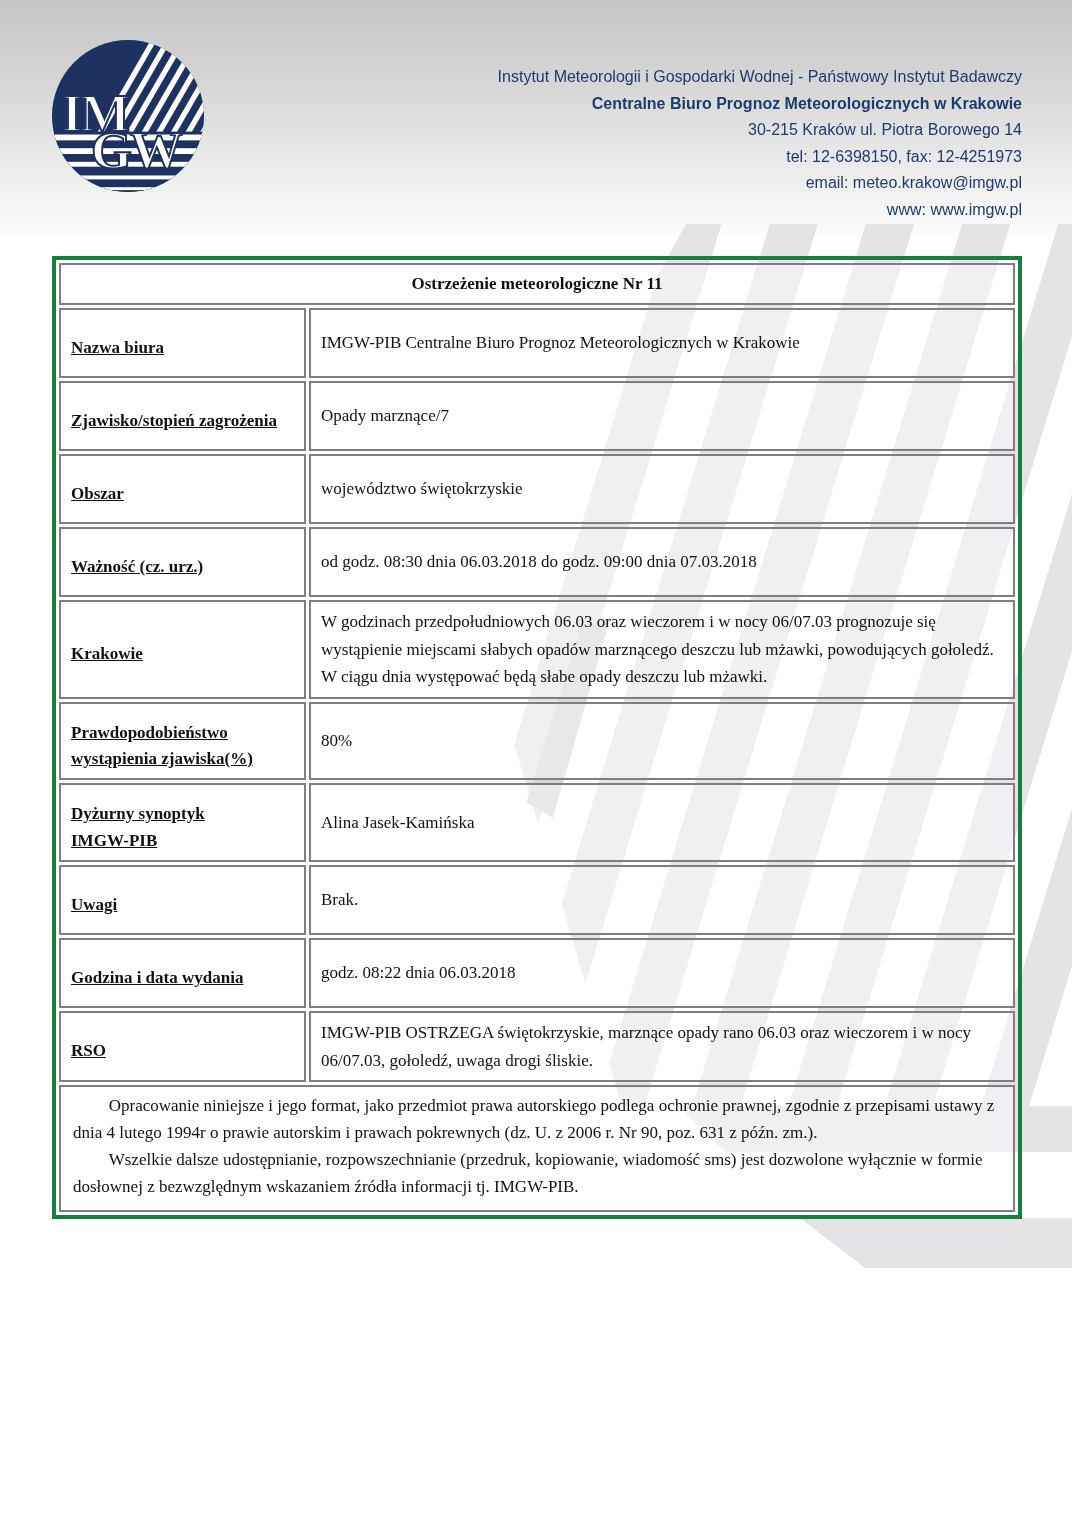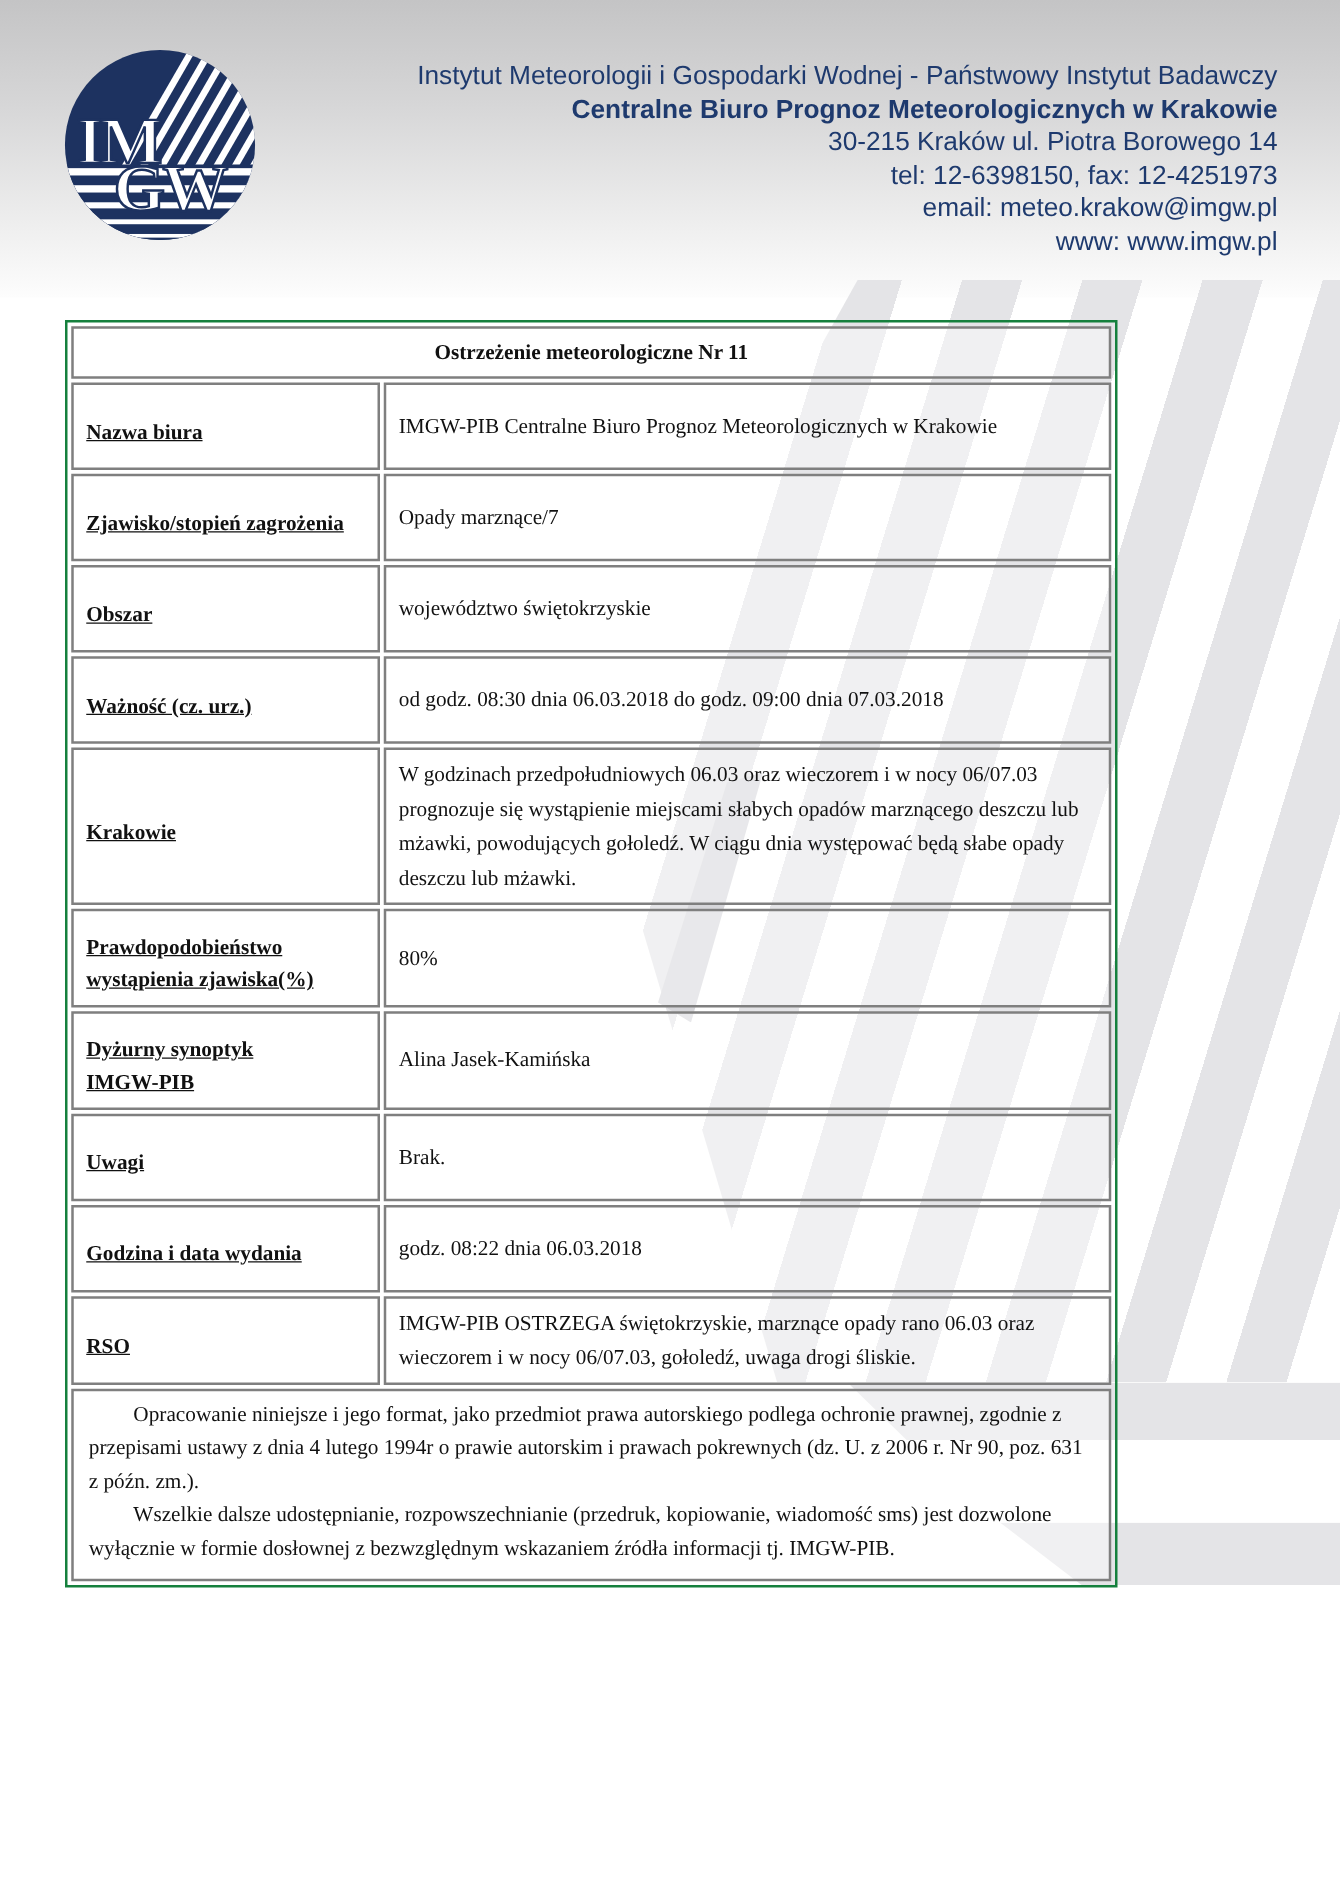--- a/index.html
+++ b/index.html
@@ -31,32 +31,32 @@
   .bg-band2{
     position:absolute;top:1218px;left:800px;width:272px;height:50px;
     background:#e4e4e7;
     clip-path:polygon(0% 0%,100% 0%,100% 100%,24% 100%);
   }
   
   .content{position:absolute;top:0;left:0;width:1072px;height:1516px;z-index:1;}
   
   .logo{position:absolute;top:38px;left:50px;width:156px;height:156px;}
   .org-block{
-    position:absolute;top:48px;right:50px;width:720px;
+    position:absolute;top:64px;right:50px;width:720px;
     text-align:right;
     font-family:"Liberation Sans", sans-serif;
-    font-size:21px;line-height:26.5px;color:#1e3a6e;
+    font-size:16px;line-height:26.5px;color:#1e3a6e;
   }
   .org-block .org-line{display:block;}
   .org-block .org-line.bold{font-weight:bold;}
   
   .warn-table{
-    position:absolute;top:256px;left:52px;width:842px;
+    position:absolute;top:256px;left:52px;width:970px;
     border-collapse:separate;border-spacing:3px;
-    border:2px solid #15803d;
+    border:4px solid #15803d;
     table-layout:fixed;
   }
   .warn-table td{
     border:2px solid #7f7f7f;
     background:rgba(255,255,255,0.45);
     vertical-align:middle;
     font-size:17px;color:#111111;
   }
   .title-cell{
     height:36px;text-align:center;font-weight:bold;font-size:20px;

